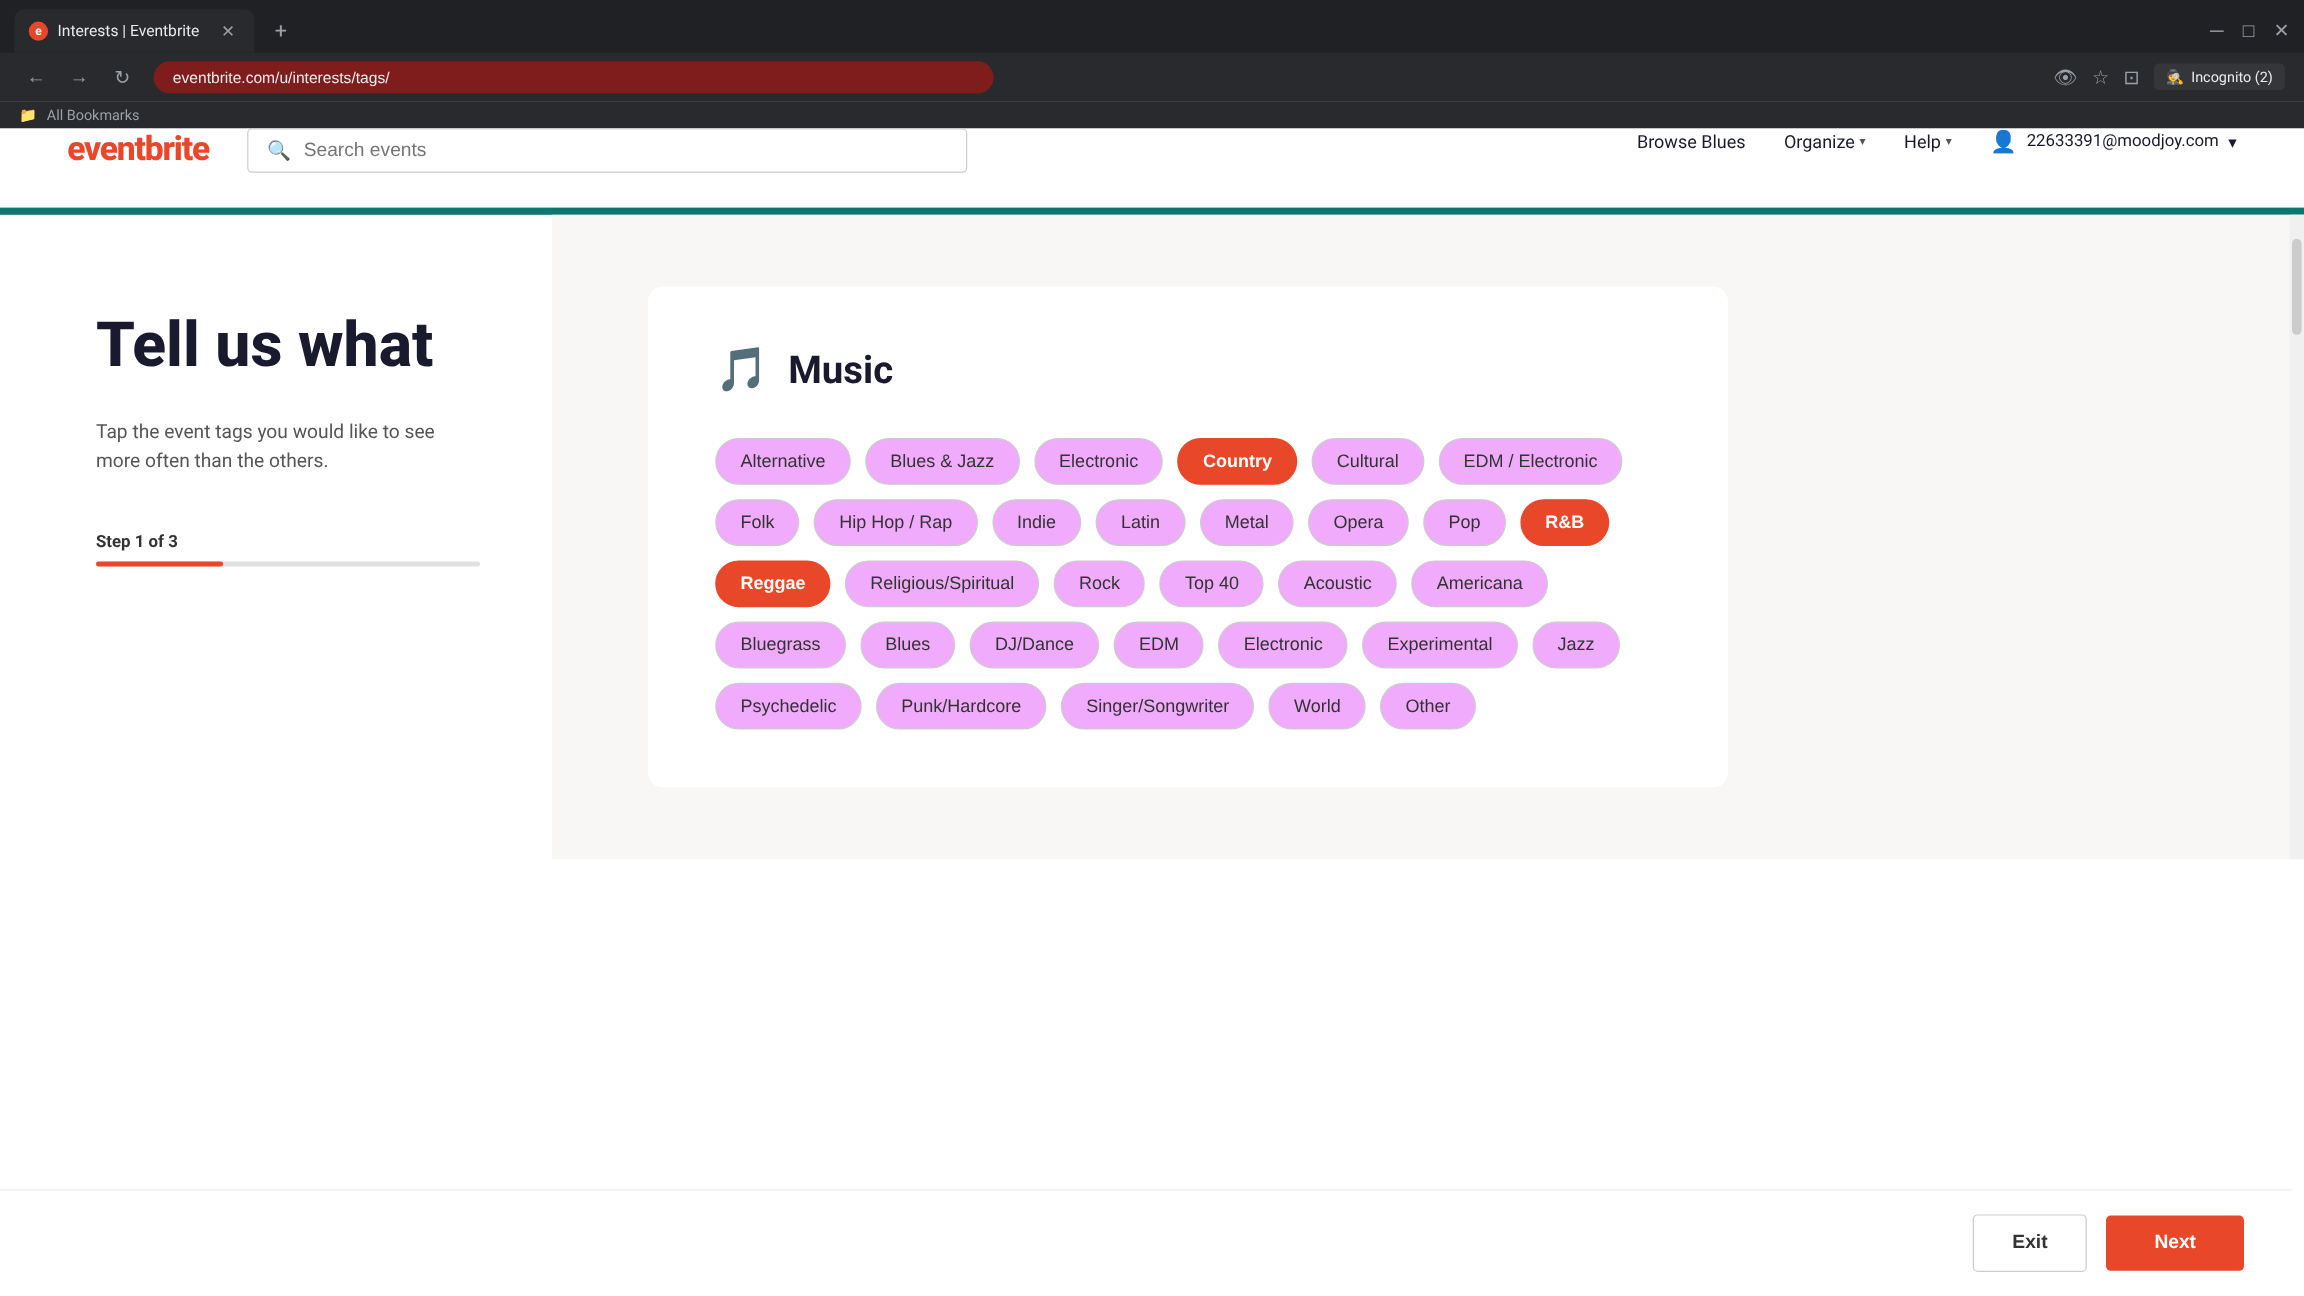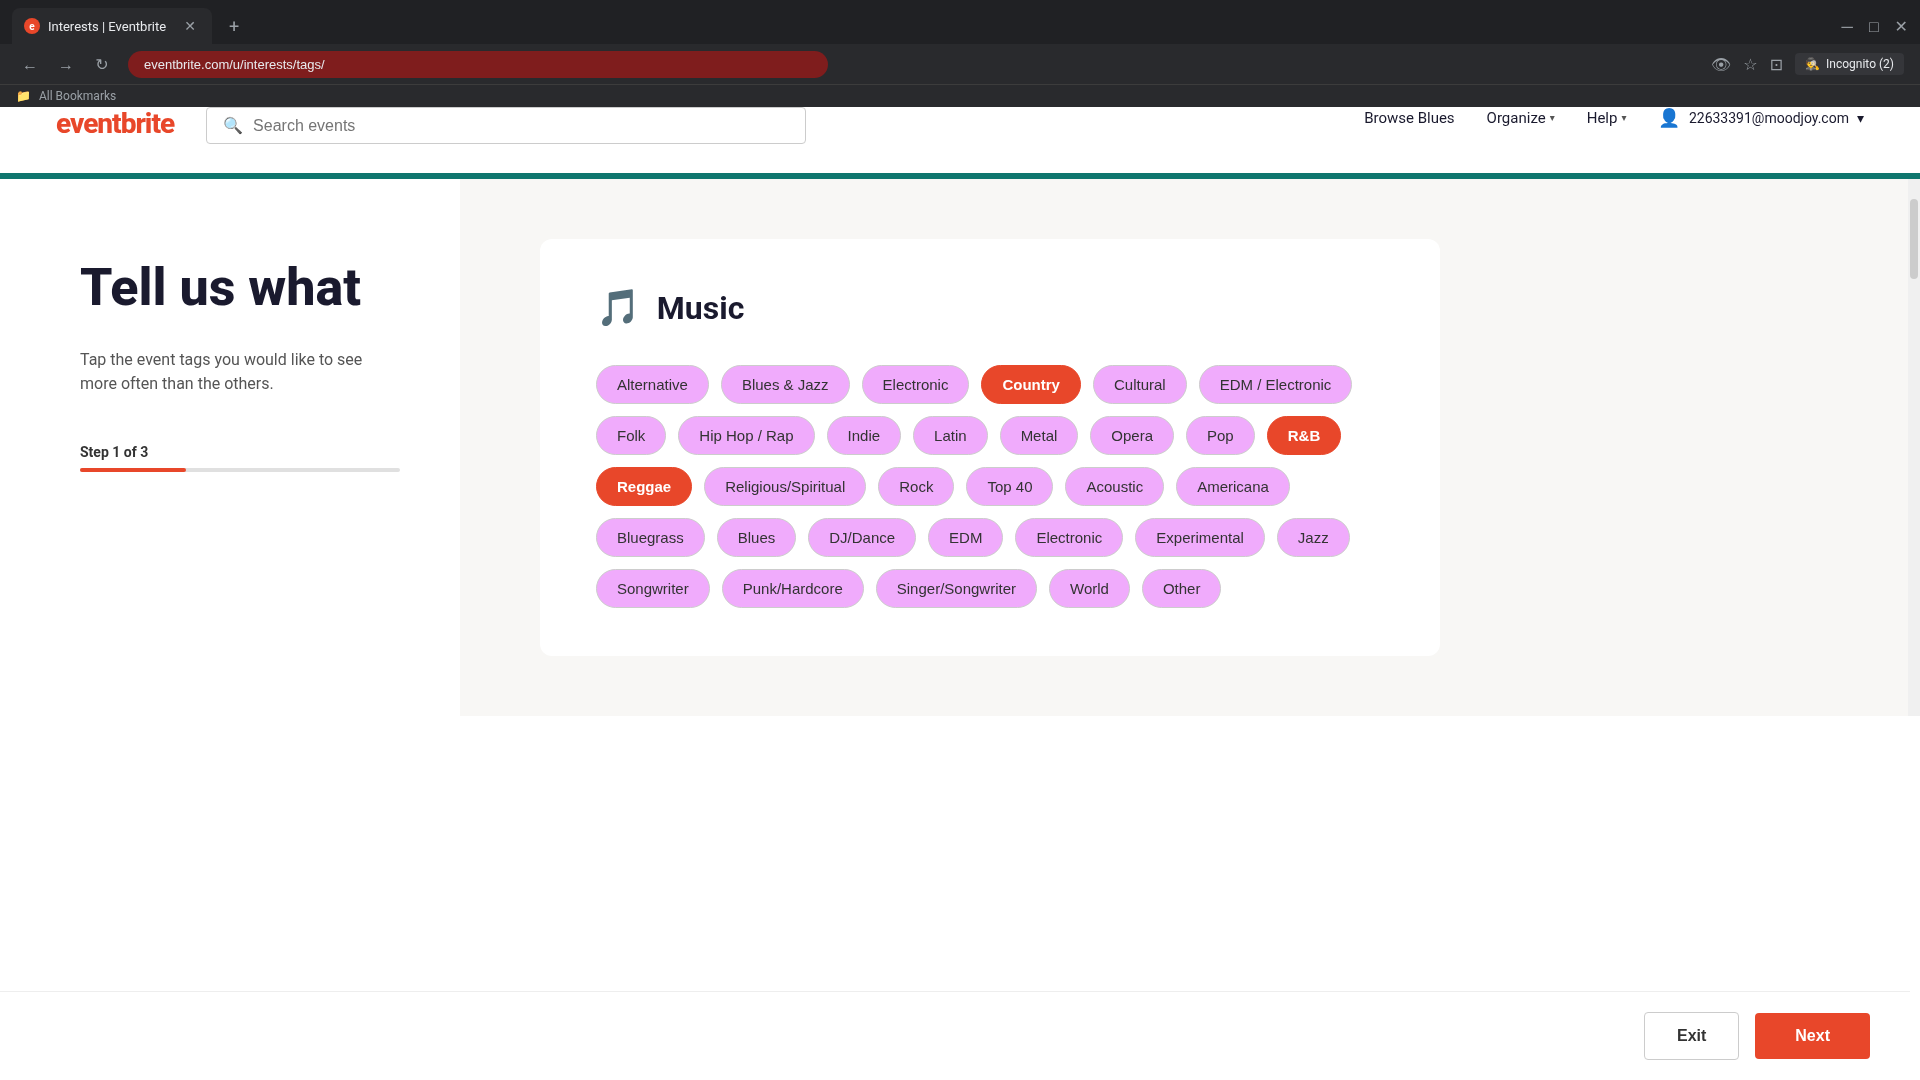--- a/index.html
+++ b/index.html
@@ -458,21 +458,21 @@
             <button class="tag">Top 40</button>
             <button class="tag">Acoustic</button>
             <button class="tag">Americana</button>
             <button class="tag">Bluegrass</button>
             <button class="tag">Blues</button>
             <button class="tag">DJ/Dance</button>
             <button class="tag">EDM</button>
             <button class="tag">Electronic</button>
             <button class="tag">Experimental</button>
             <button class="tag">Jazz</button>
-            <button class="tag">Songwriter</button>
+            <button class="tag">Psychedelic</button>
             <button class="tag">Punk/Hardcore</button>
             <button class="tag">Singer/Songwriter</button>
             <button class="tag">World</button>
             <button class="tag">Other</button>
           </div>
 
       </div>
 
       <div class="scrollbar-track">
         <div class="scrollbar-thumb"></div>

